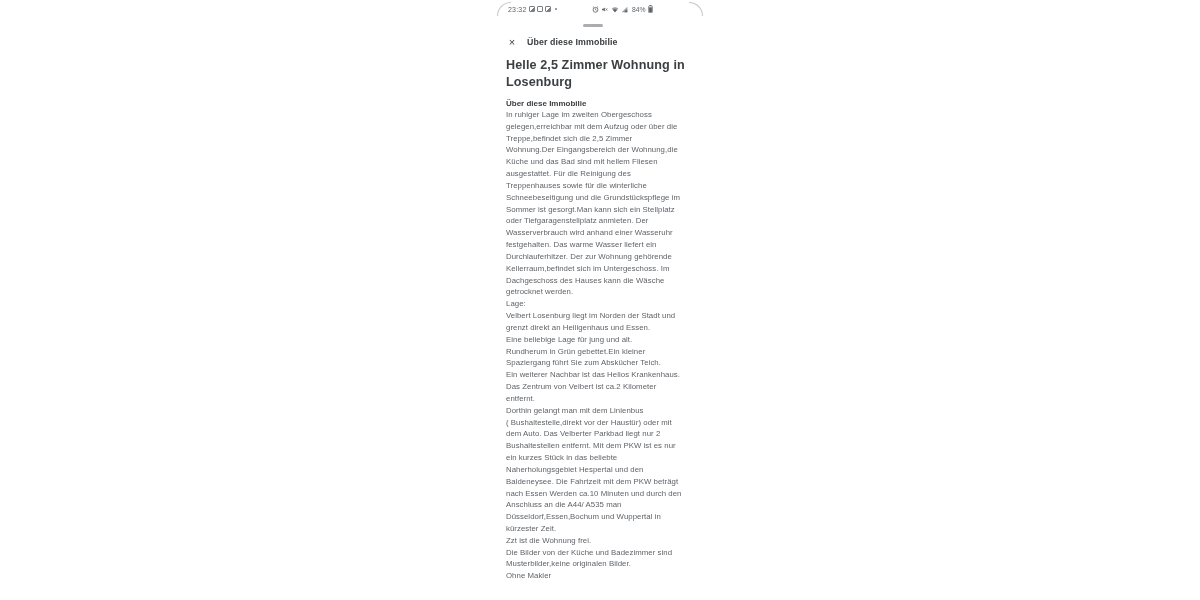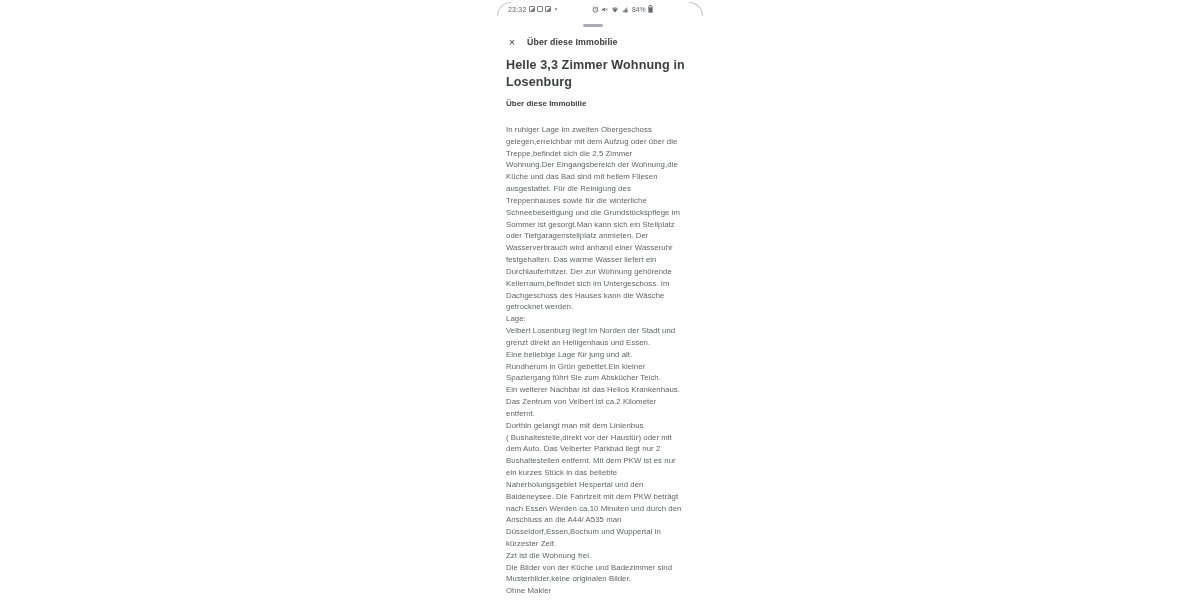--- a/index.html
+++ b/index.html
@@ -50,21 +50,21 @@
   
   .content { position:absolute; left:9px; top:57px; width:192px; }
   .listing-title {
     font-size:12.6px; font-weight:700; color:#3c4043;
     line-height:16.5px; white-space:pre; letter-spacing:0.1px;
   }
   .section-heading {
     margin-top:9px; font-size:8px; font-weight:700; color:#3c4043;
   }
   .description {
-    margin-top:16px; font-size:7.8px; color:#5f6368;
+    margin-top:1px; font-size:7.8px; color:#5f6368;
     line-height:11.83px; white-space:pre; letter-spacing:0.05px;
   }
 </style>
 </head>
 <body>
 
 <div class="phone">
   <div class="corner tl"></div>
   <div class="corner tr"></div>
 
@@ -114,21 +114,21 @@
   </div>
 
   <div class="drag-handle"></div>
 
   <div class="sheet-header">
     <div class="close-btn">×</div>
     <div class="sheet-title">Über diese Immobilie</div>
   </div>
 
   <div class="content">
-    <div class="listing-title">Helle 3,3 Zimmer Wohnung in
+    <div class="listing-title">Helle 2,5 Zimmer Wohnung in
 Losenburg</div>
     <div class="section-heading">Über diese Immobilie</div>
     <div class="description">In ruhiger Lage im zweiten Obergeschoss
 gelegen,erreichbar mit dem Aufzug oder über die
 Treppe,befindet sich die 2,5 Zimmer
 Wohnung.Der Eingangsbereich der Wohnung,die
 Küche und das Bad sind mit hellem Fliesen
 ausgestattet. Für die Reinigung des
 Treppenhauses sowie für die winterliche
 Schneebeseitigung und die Grundstückspflege im

